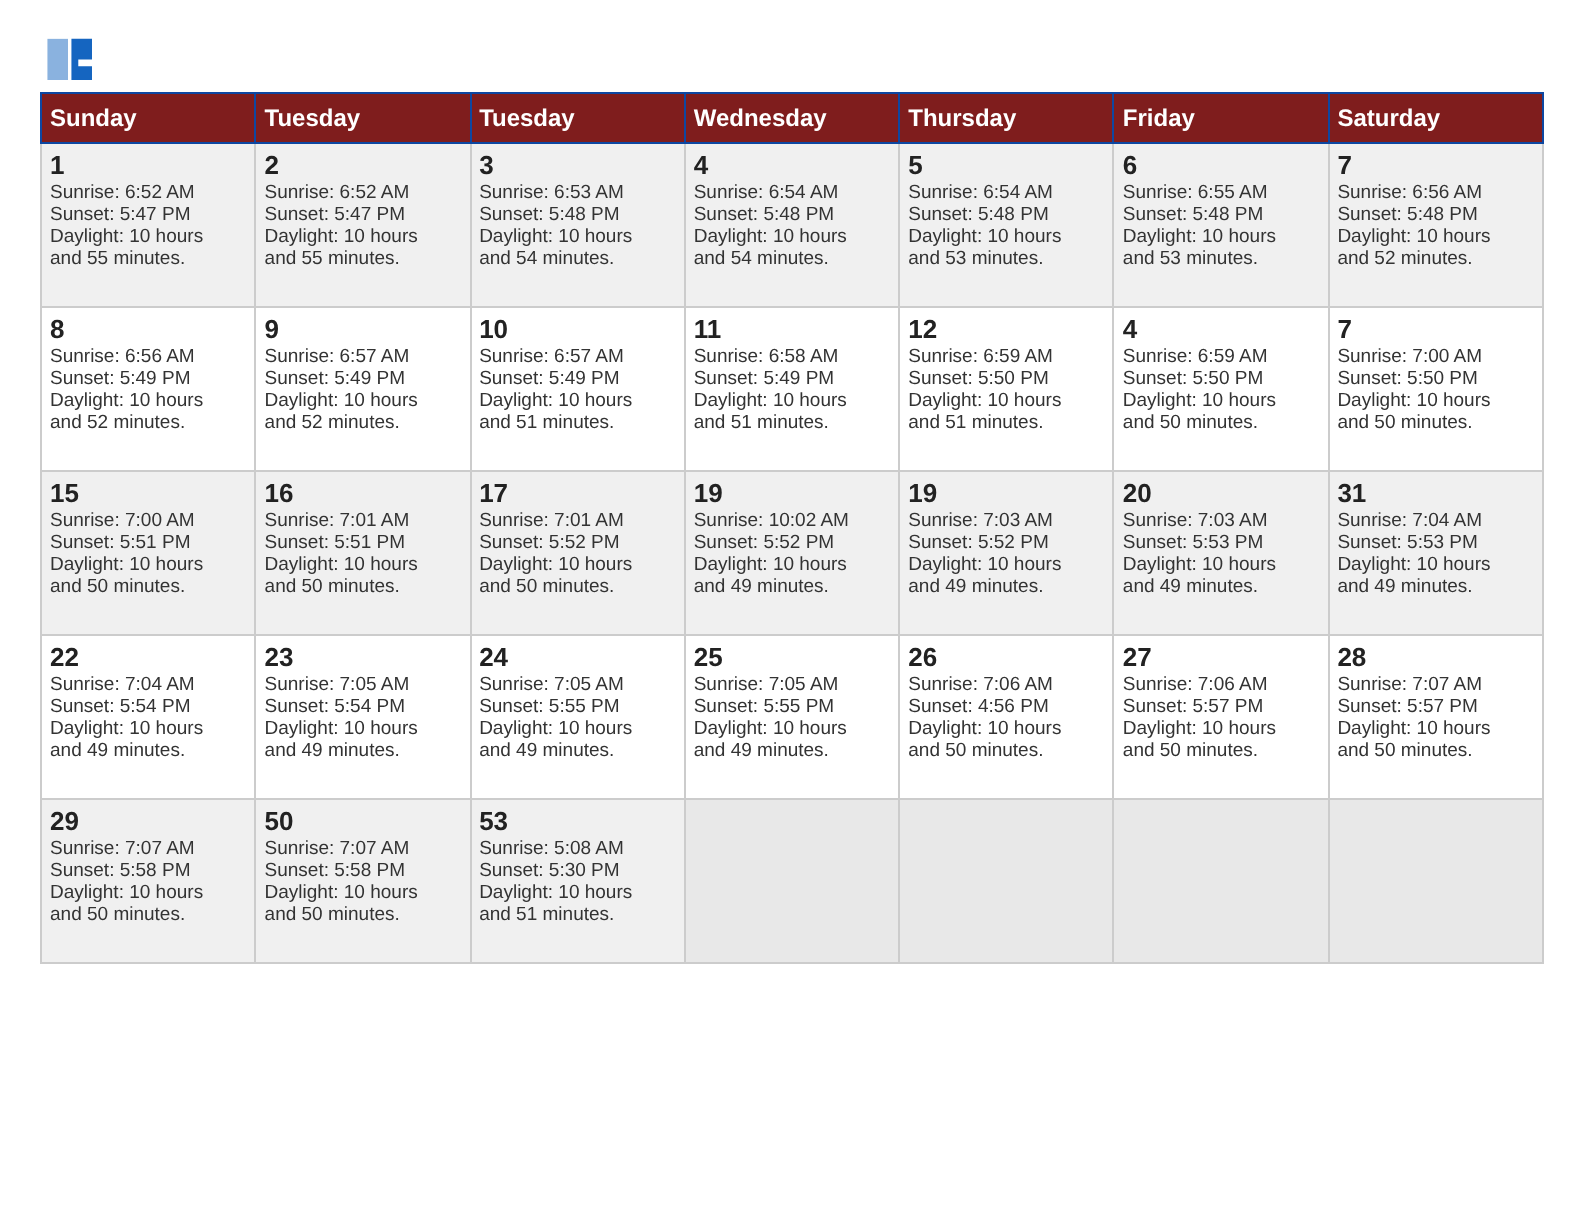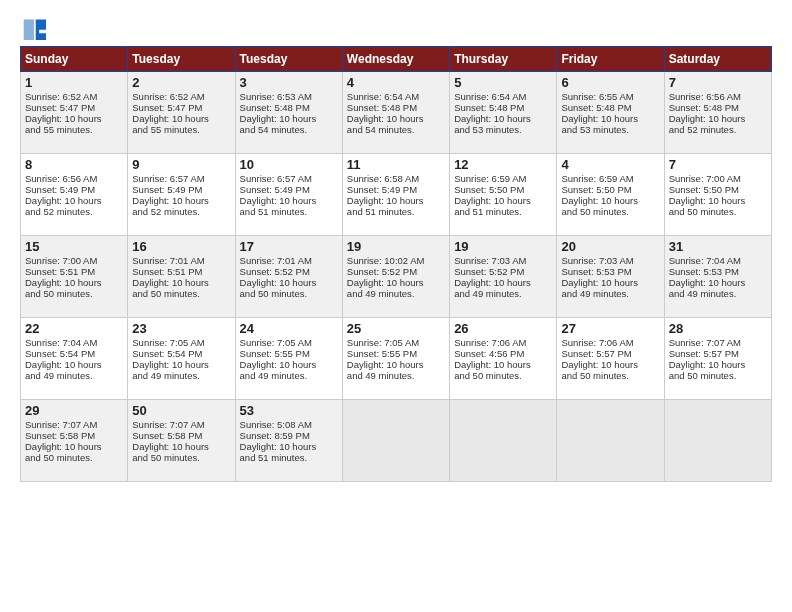--- a/index.html
+++ b/index.html
@@ -336,21 +336,21 @@
           <td>
         <span class="day-num">50</span>
         <span>Sunrise: 7:07 AM</span><br>
         <span>Sunset: 5:58 PM</span><br>
         <span>Daylight: 10 hours</span><br>
         <span>and 50 minutes.</span>
       </td>
           <td>
         <span class="day-num">53</span>
         <span>Sunrise: 5:08 AM</span><br>
-        <span>Sunset: 8:59 PM</span><br>
+        <span>Sunset: 5:30 PM</span><br>
         <span>Daylight: 10 hours</span><br>
         <span>and 51 minutes.</span>
       </td>
           <td class="empty"></td>
           <td class="empty"></td>
           <td class="empty"></td>
           <td class="empty"></td>
         </tr>
       </tbody>
   </table>

